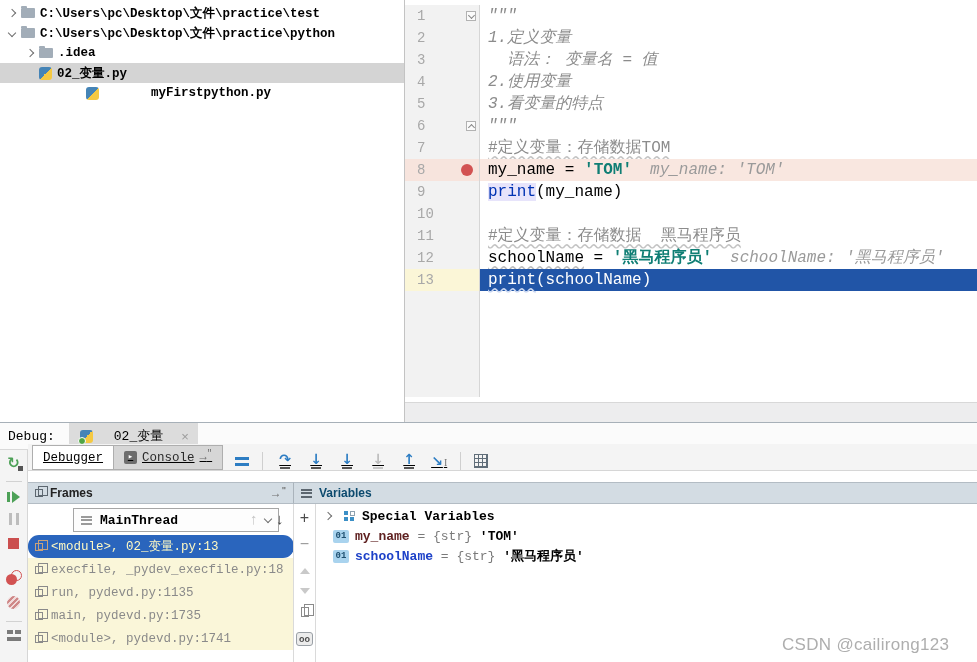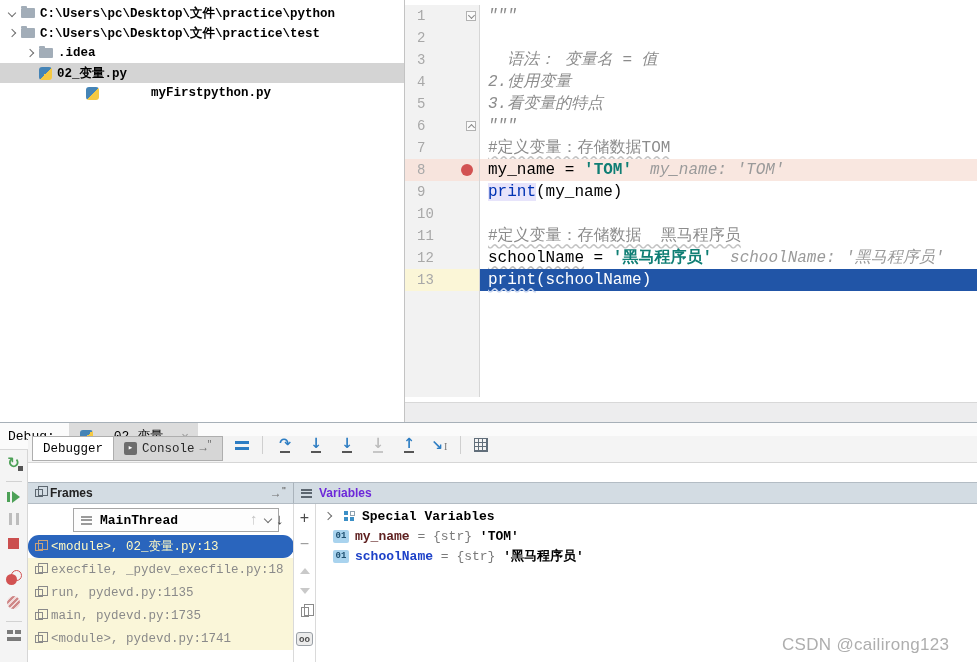--- a/index.html
+++ b/index.html
@@ -87,22 +87,22 @@
 .icon-viewbp{margin-top:21px;width:16px;height:15px;position:relative;}
 .icon-viewbp::before{content:'';position:absolute;right:0;top:0;width:9px;height:9px;border-radius:50%;border:1.5px solid var(--breakpoint-red);}
 .icon-viewbp::after{content:'';position:absolute;left:0;bottom:0;width:11px;height:11px;border-radius:50%;background:var(--breakpoint-red);}
 .icon-mutebp{margin-top:11px;width:13px;height:13px;border-radius:50%;
   background:repeating-linear-gradient(135deg,#cf8888 0 2px,#f0dada 2px 4px);}
 .sep-b{margin-top:12px;}
 .icon-layout{margin-top:8px;width:14px;height:11px;position:relative;}
 .icon-layout::before{content:'';position:absolute;left:0;top:0;width:6px;height:4px;background:#7a7a7a;box-shadow:8px 0 0 #7a7a7a;}
 .icon-layout::after{content:'';position:absolute;left:0;bottom:0;width:14px;height:4px;background:#7a7a7a;}
 
-.toolbar-row{position:absolute;left:28px;top:13px;width:949px;height:27px;background:#f4f4f4;
-  border-bottom:1px solid #d6d6d6;display:flex;align-items:flex-start;}
+.toolbar-row{position:absolute;left:28px;top:21px;width:949px;height:27px;background:#f4f4f4;
+  border-bottom:1px solid #d6d6d6;display:flex;align-items:flex-end;text-decoration:underline;}
 .dtab{height:25px;display:flex;align-items:center;gap:5px;padding:0 10px;border:1px solid #aeaeae;
   font-family:"Liberation Mono","DejaVu Sans Mono",monospace;font-size:12.5px;}
 .dtab.sel{background:#fff;margin-left:4px;border-right:none;}
 .dtab.unsel{background:#d6d6d6;color:#2a2a2a;}
 .console-icon{width:13px;height:13px;background:#6d6d6d;border-radius:2px;color:#fff;
   font-size:9px;line-height:13px;text-align:center;font-weight:700;}
 .pin-icon{color:#707070;font-size:12px;line-height:12px;}
 .pin-icon::before{content:'\2192';}
 .pin-icon::after{content:'"';font-size:9px;position:relative;top:-4px;}
 .ticons{display:flex;align-items:center;gap:13px;margin-left:12px;}
@@ -120,21 +120,21 @@
 .icon-evalgrid{width:14px;height:14px;border:1.5px solid #616e7a;
   background-image:linear-gradient(to right,#616e7a 1px,transparent 1px),linear-gradient(to bottom,#616e7a 1px,transparent 1px);
   background-size:4px 4px;background-position:3px 3px;}
 
 .panel-headers{position:absolute;left:28px;top:59px;width:949px;height:22px;}
 .frames-header{position:absolute;left:0;top:0;width:266px;height:22px;background:var(--panel-header-bg);
   border-top:1px solid #b3bcc4;border-bottom:1px solid #b3bcc4;border-right:1px solid #aab3bb;
   display:flex;align-items:center;font-size:12px;font-weight:700;color:#222;}
 .vars-header{position:absolute;left:266px;top:0;width:683px;height:22px;background:var(--panel-header-bg);
   border-top:1px solid #b3bcc4;border-bottom:1px solid #b3bcc4;
-  display:flex;align-items:center;font-size:12px;font-weight:700;color:#6d28d9;}
+  display:flex;align-items:center;font-size:12px;font-weight:700;color:#0c4a6e;}
 .frames-hdr-icon{width:8px;height:8px;border:1.2px solid #5c666f;position:relative;margin:0 7px 0 7px;}
 .frames-hdr-icon::after{content:'';position:absolute;left:2px;top:-4px;width:8px;height:8px;border:1.2px solid #5c666f;}
 .icon-hamburger{width:11px;height:9px;border-top:2px solid #5c666f;border-bottom:2px solid #5c666f;
   background:linear-gradient(#5c666f,#5c666f) center/100% 2px no-repeat;margin:0 7px 0 7px;}
 .frames-header .pin-icon{margin-left:auto;margin-right:7px;}
 
 .frames-body{position:absolute;left:28px;top:81px;width:266px;height:159px;background:#fff;border-right:1px solid #dadada;overflow:hidden;}
 .thread-combo{position:absolute;left:5px;top:4px;width:206px;height:24px;border:1px solid #a6a6a6;background:#fdfdfd;
   display:flex;align-items:center;padding:0 7px;font-family:"Liberation Mono","DejaVu Sans Mono",monospace;font-size:13px;font-weight:700;margin-left:40px;}
 .thread-combo .icon-hamburger{margin:0 8px 0 0;border-color:#9a9a9a;background:linear-gradient(#9a9a9a,#9a9a9a) center/100% 2px no-repeat;}
@@ -180,31 +180,31 @@
 .watermark{position:absolute;left:782px;top:635px;color:#aeaeae;font-size:17px;letter-spacing:.3px;}
 </style>
 </head>
 <body>
 
 <div class="app">
 
   <div class="project-panel">
       <div class="tree-row" style="padding-left: 4px;">
         <span class="chev-slot">
+          <span class="chev right"></span>
+        </span>
+        <span class="folder-icon"></span>
+        <span class="tree-label">C:\Users\pc\Desktop\文件\practice\test</span>
+      </div>
+      <div class="tree-row" style="padding-left: 4px;">
+        <span class="chev-slot">
           <span class="chev down"></span>
         </span>
         <span class="folder-icon"></span>
         <span class="tree-label">C:\Users\pc\Desktop\文件\practice\python</span>
-      </div>
-      <div class="tree-row" style="padding-left: 4px;">
-        <span class="chev-slot">
-          <span class="chev right"></span>
-        </span>
-        <span class="folder-icon"></span>
-        <span class="tree-label">C:\Users\pc\Desktop\文件\practice\test</span>
       </div>
       <div class="tree-row" style="padding-left: 22px;">
         <span class="chev-slot">
           <span class="chev right"></span>
         </span>
         <span class="folder-icon"></span>
         <span class="tree-label">.idea</span>
       </div>
       <div class="tree-row selected" style="padding-left: 22px;">
         <span class="chev-slot"></span>
@@ -219,20 +219,21 @@
     </div>
 
   <div class="editor">
     <div>
         <div class="eline">
           <div class="gutter-cell"><span class="lnum">1</span><span class="fold fold-down"></span></div>
           <div class="code-cell"><span class="tok-comment">"""</span></div>
         </div>
         <div class="eline">
           <div class="gutter-cell"><span class="lnum">2</span></div>
+          <div class="code-cell"><span class="tok-comment">1.定义变量</span></div>
         </div>
         <div class="eline">
           <div class="gutter-cell"><span class="lnum">3</span></div>
           <div class="code-cell"><span class="tok-comment">  语法： 变量名 = 值</span></div>
         </div>
         <div class="eline">
           <div class="gutter-cell"><span class="lnum">4</span></div>
           <div class="code-cell"><span class="tok-comment">2.使用变量</span></div>
         </div>
         <div class="eline">

